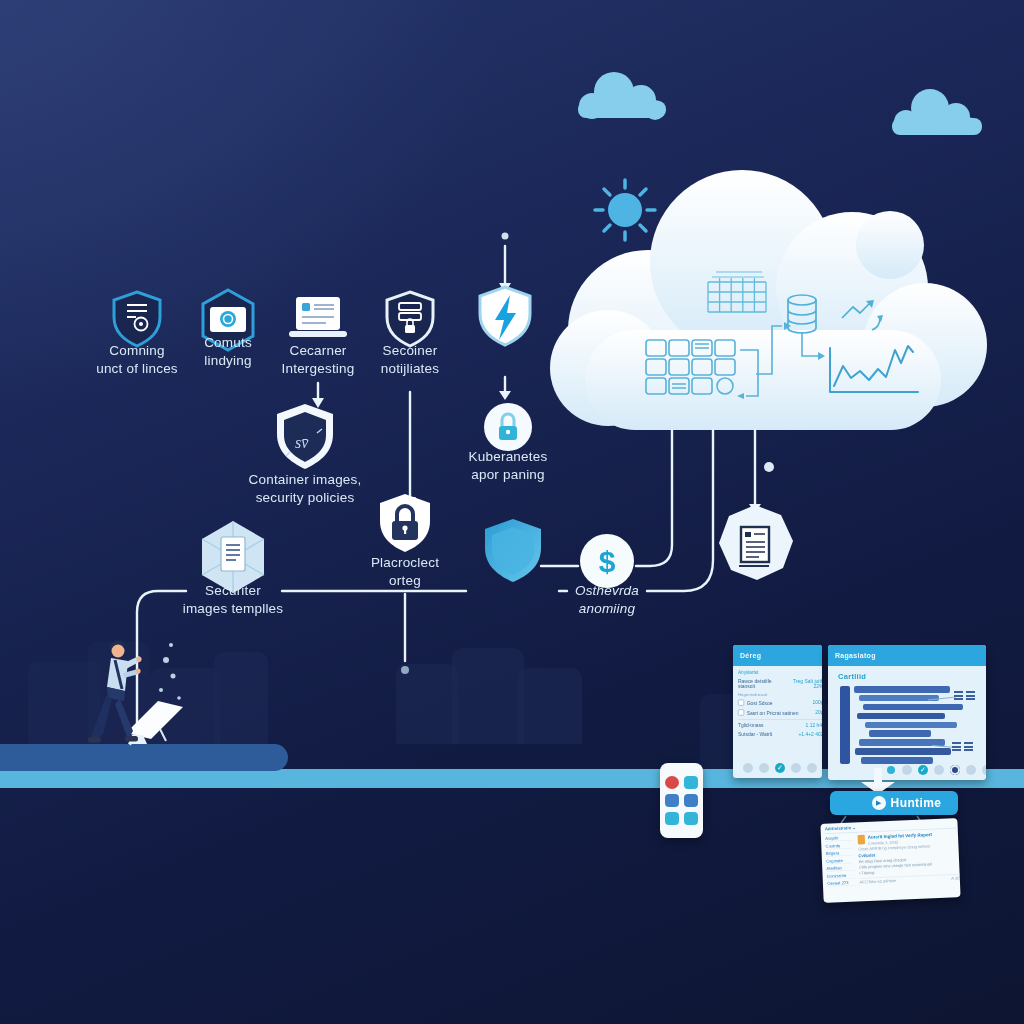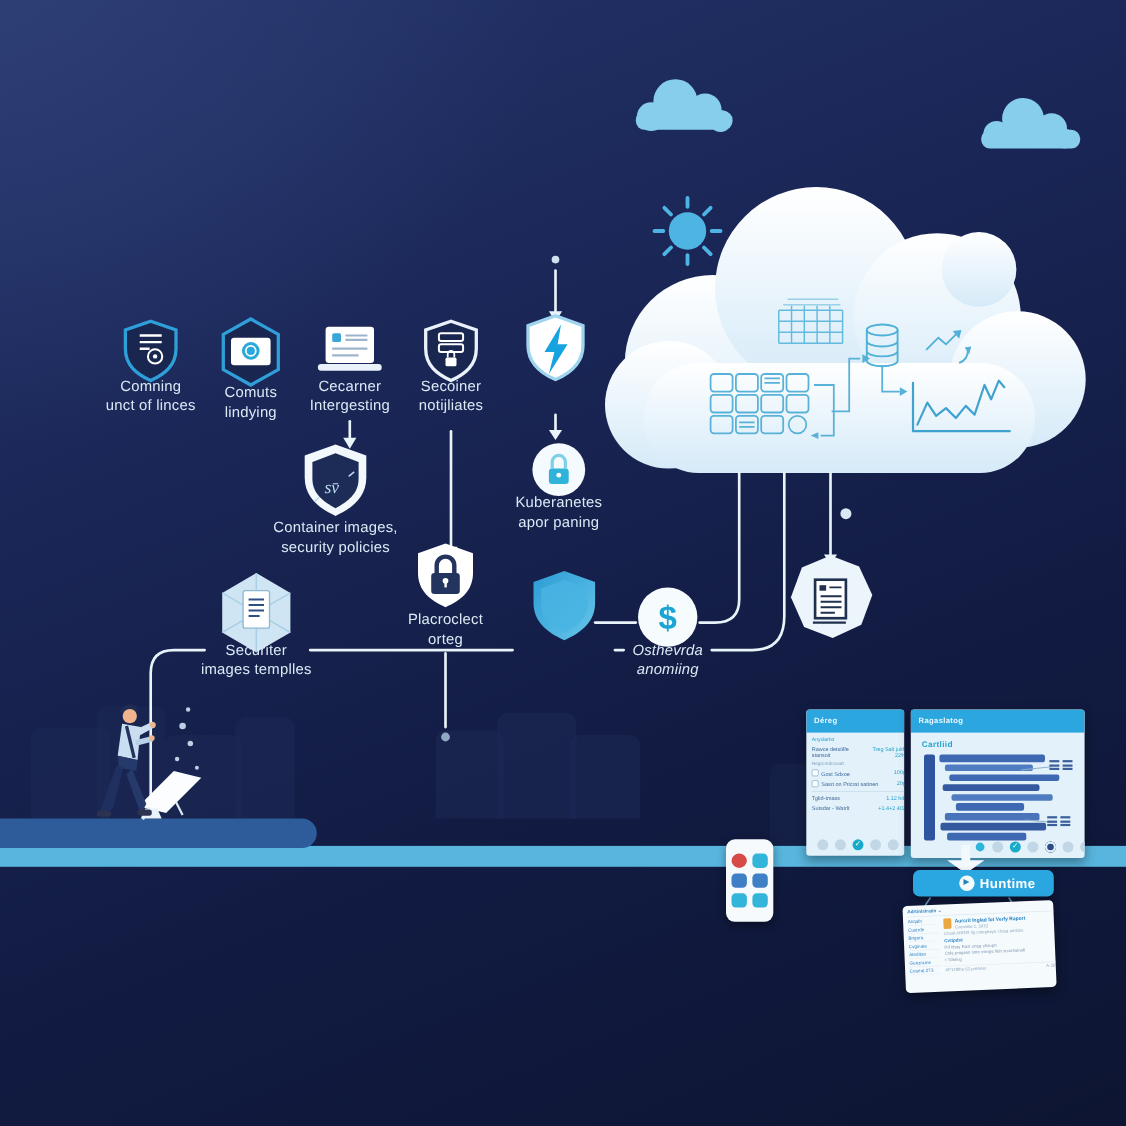--- a/index.html
+++ b/index.html
@@ -302,21 +302,21 @@
       <path d="M846 816 C 840 824 837 830 835 838"></path>
       <path d="M917 816 C 923 824 926 830 928 838"></path>
     </g>
   </svg>
 
   <div id="labels-layer" class="abs" style="left:0;top:0;width:1024px;height:1024px;pointer-events:none;">
       <div class="pl" style="left: 52px; top: 342px;">
         <div>Comning</div>
         <div>unct of linces</div>
       </div>
-      <div class="pl" style="left: 143px; top: 348px;">
+      <div class="pl" style="left: 143px; top: 334px;">
         <div>Comuts</div>
         <div>lindying</div>
       </div>
       <div class="pl" style="left: 233px; top: 342px;">
         <div>Cecarner</div>
         <div>Intergesting</div>
       </div>
       <div class="pl" style="left: 325px; top: 342px;">
         <div>Secoiner</div>
         <div>notijliates</div>

